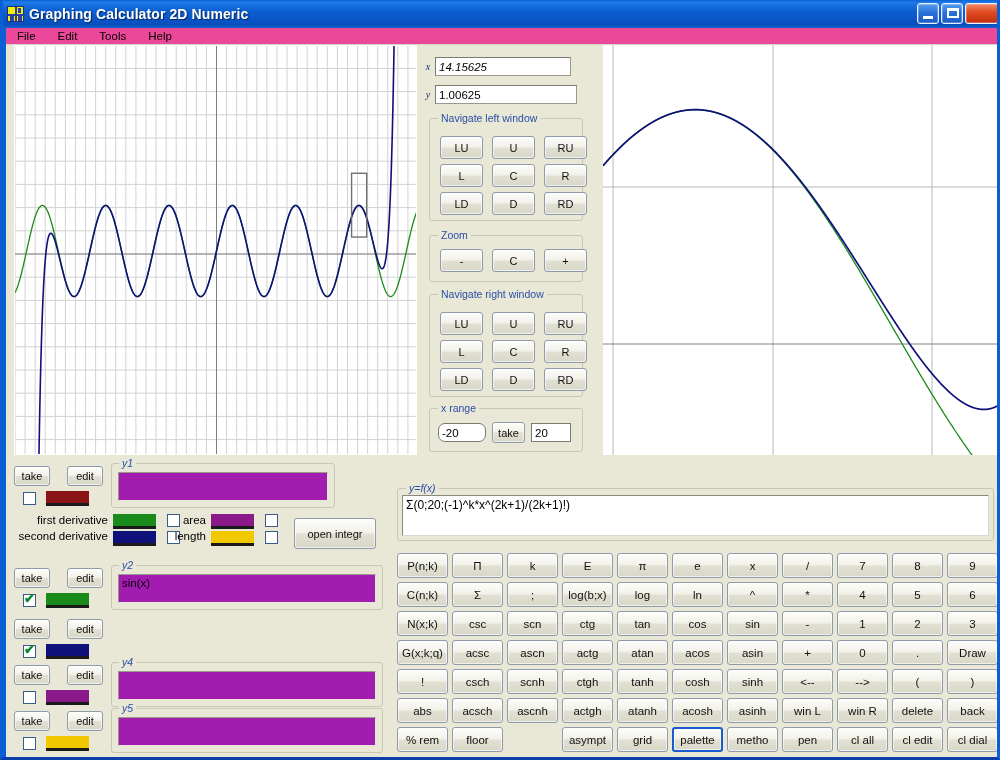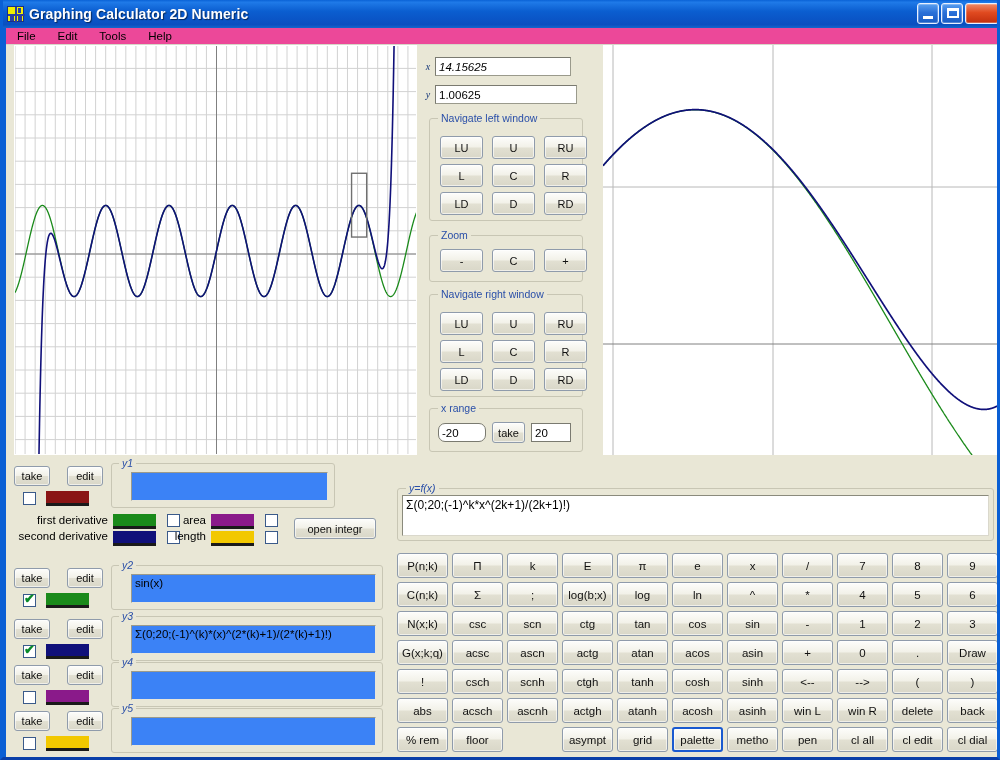--- a/index.html
+++ b/index.html
@@ -139,23 +139,23 @@
   .fgroup {
     position: absolute; border: 1px solid #c8c6b4; border-radius: 3px;
     background: transparent;
   }
   .fgroup > .gtitle {
     position: absolute; top: -7px; left: 7px; background: #e9e7d6;
     padding: 0 3px; font-size: 10.5px; color: #2a4fa8; font-style: italic;
   }
   .fninput {
     position: absolute; left: 6px; right: 6px; top: 8px; bottom: 6px;
-    background: #3b82f6; border: 1px solid #9a9a8c;
+    background: #a21caf; border: 1px solid #9a9a8c;
     border-right-color:#e8e6da; border-bottom-color:#e8e6da;
-    font-size: 11.5px; padding: 2px 3px; color:#000; overflow: hidden; white-space: nowrap; margin-left: 13px;
+    font-size: 11.5px; padding: 2px 3px; color:#000; overflow: hidden; white-space: nowrap;
   }
   .dlabel { font-size: 11.5px; color:#000; text-align: right; white-space: nowrap; }
 
   
   #keypad {
     position: absolute; left: 389px; top: 457px; width: 608px; height: 300px;
     background: #e9e7d6;
   }
   #formula-group {
     position: absolute; left: 5px; top: 31px; width: 597px; height: 53px;
@@ -384,43 +384,39 @@
       <span class="swatch" id="sw-d1" style="position: absolute; left: 107px; top: 53px; background: rgb(26, 138, 26);"></span>
       <span class="swatch" id="sw-d2" style="position: absolute; left: 107px; top: 70px; background: rgb(16, 16, 122);"></span>
       <span class="chk" id="chk-d1" style="position:absolute; left:161px; top:53px;"></span>
       <span class="chk" id="chk-d2" style="position:absolute; left:161px; top:70px;"></span>
       <div class="dlabel" style="position:absolute; left:150px; top:53px; width:50px;">area</div>
       <div class="dlabel" style="position:absolute; left:150px; top:69px; width:50px;">length</div>
       <span class="swatch" id="sw-ar" style="position: absolute; left: 205px; top: 53px; background: rgb(138, 26, 138);"></span>
       <span class="swatch" id="sw-le" style="position: absolute; left: 205px; top: 70px; background: rgb(242, 200, 0);"></span>
       <span class="chk" id="chk-ar" style="position:absolute; left:259px; top:53px;"></span>
       <span class="chk" id="chk-le" style="position:absolute; left:259px; top:70px;"></span>
-      <div class="btn" style="position:absolute; left:288px; top:57px; width:82px; height:21px;">open integr</div>
+      <div class="btn" style="position:absolute; left:288px; top:57px; width:82px; height:31px;">open integr</div>
     </div>
 
     <div class="fnrow" style="top:106px; height:47px;">
       <div class="btn smbtn" style="position:absolute; left:8px; top:5px;">take</div>
       <div class="btn smbtn" style="position:absolute; left:61px; top:5px;">edit</div>
       <span class="chk on" id="chk-y2" style="position:absolute; left:17px; top:31px;"></span>
       <span class="swatch" id="sw-y2" style="position: absolute; left: 40px; top: 30px; background: rgb(26, 138, 26);"></span>
       <div class="fgroup" style="left:105px; top:2px; width:272px; height:45px;">
         <div class="gtitle">y2</div>
         <div class="fninput">sin(x)</div>
       </div>
     </div>
 
     <div class="fnrow" style="top:157px; height:47px;">
       <div class="btn smbtn" style="position:absolute; left:8px; top:5px;">take</div>
       <div class="btn smbtn" style="position:absolute; left:61px; top:5px;">edit</div>
       <span class="chk on" id="chk-y3" style="position:absolute; left:17px; top:31px;"></span>
       <span class="swatch" id="sw-y3" style="position: absolute; left: 40px; top: 30px; background: rgb(16, 16, 122);"></span>
-      <div class="fgroup" style="left:105px; top:2px; width:272px; height:45px;">
-        <div class="gtitle">y3</div>
-        <div class="fninput">Σ(0;20;(-1)^(k)*(x)^(2*(k)+1)/(2*(k)+1)!)</div>
-      </div>
     </div>
 
     <div class="fnrow" style="top:203px; height:47px;">
       <div class="btn smbtn" style="position:absolute; left:8px; top:5px;">take</div>
       <div class="btn smbtn" style="position:absolute; left:61px; top:5px;">edit</div>
       <span class="chk" id="chk-y4" style="position:absolute; left:17px; top:31px;"></span>
       <span class="swatch" id="sw-y4" style="position: absolute; left: 40px; top: 30px; background: rgb(138, 26, 138);"></span>
       <div class="fgroup" style="left:105px; top:2px; width:272px; height:45px;">
         <div class="gtitle">y4</div>
         <div class="fninput"></div>

